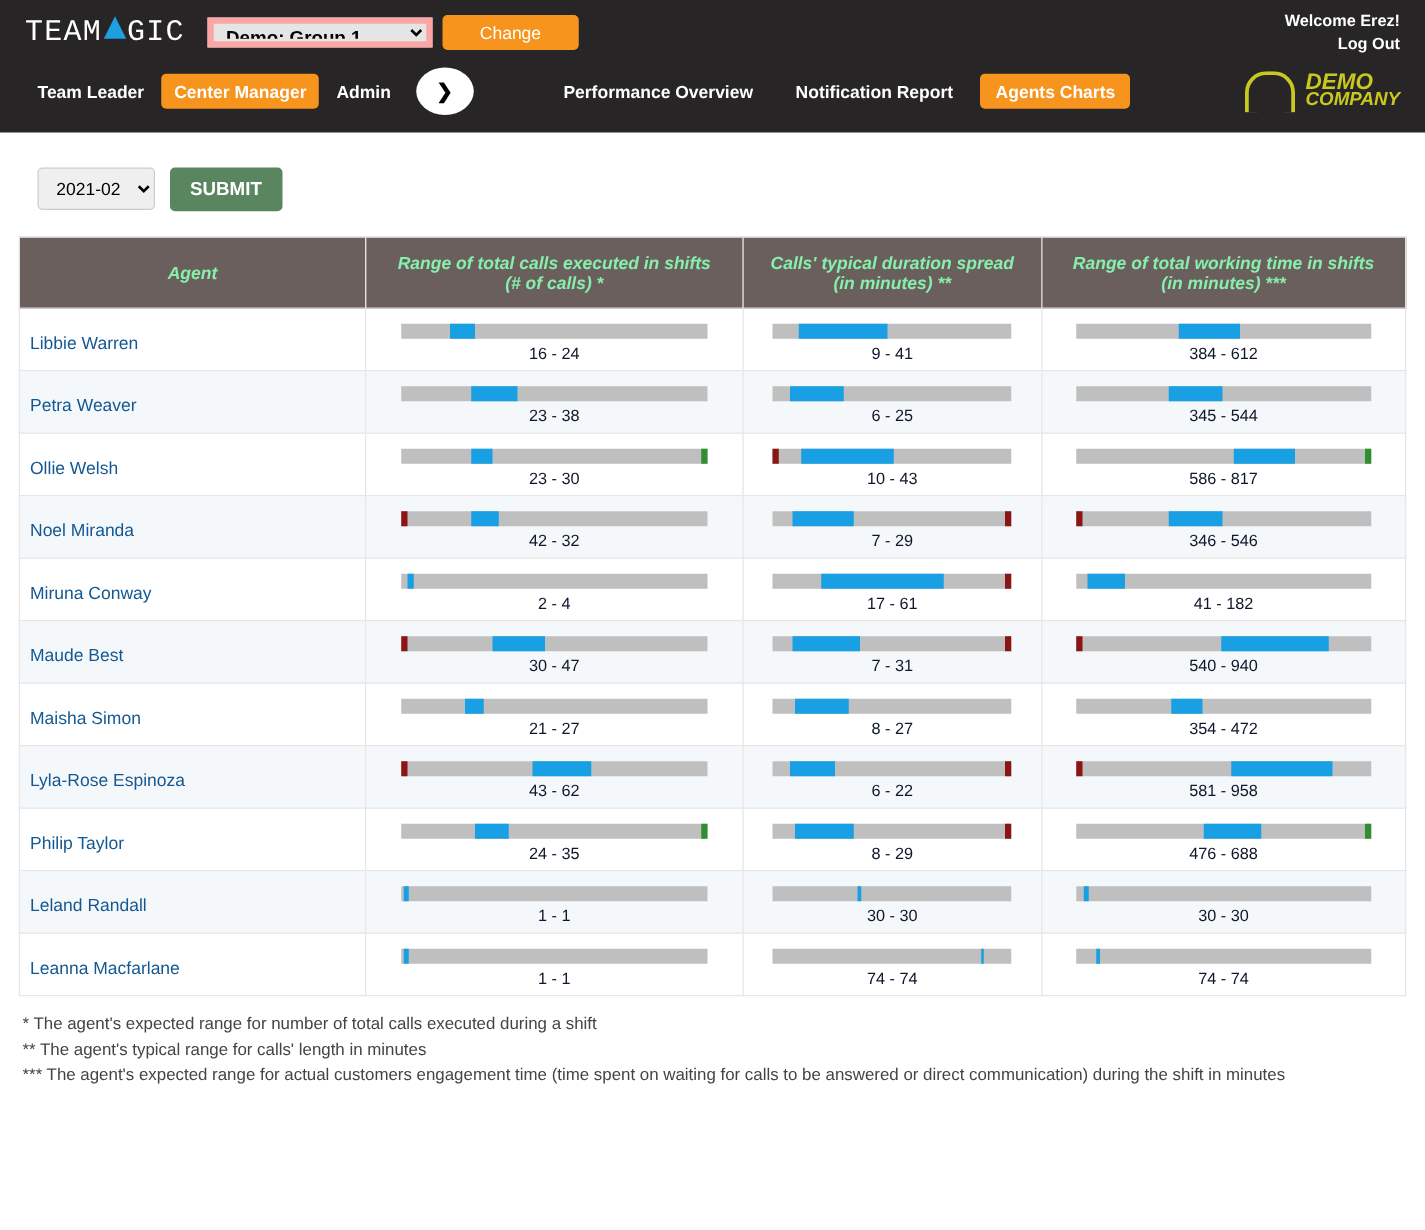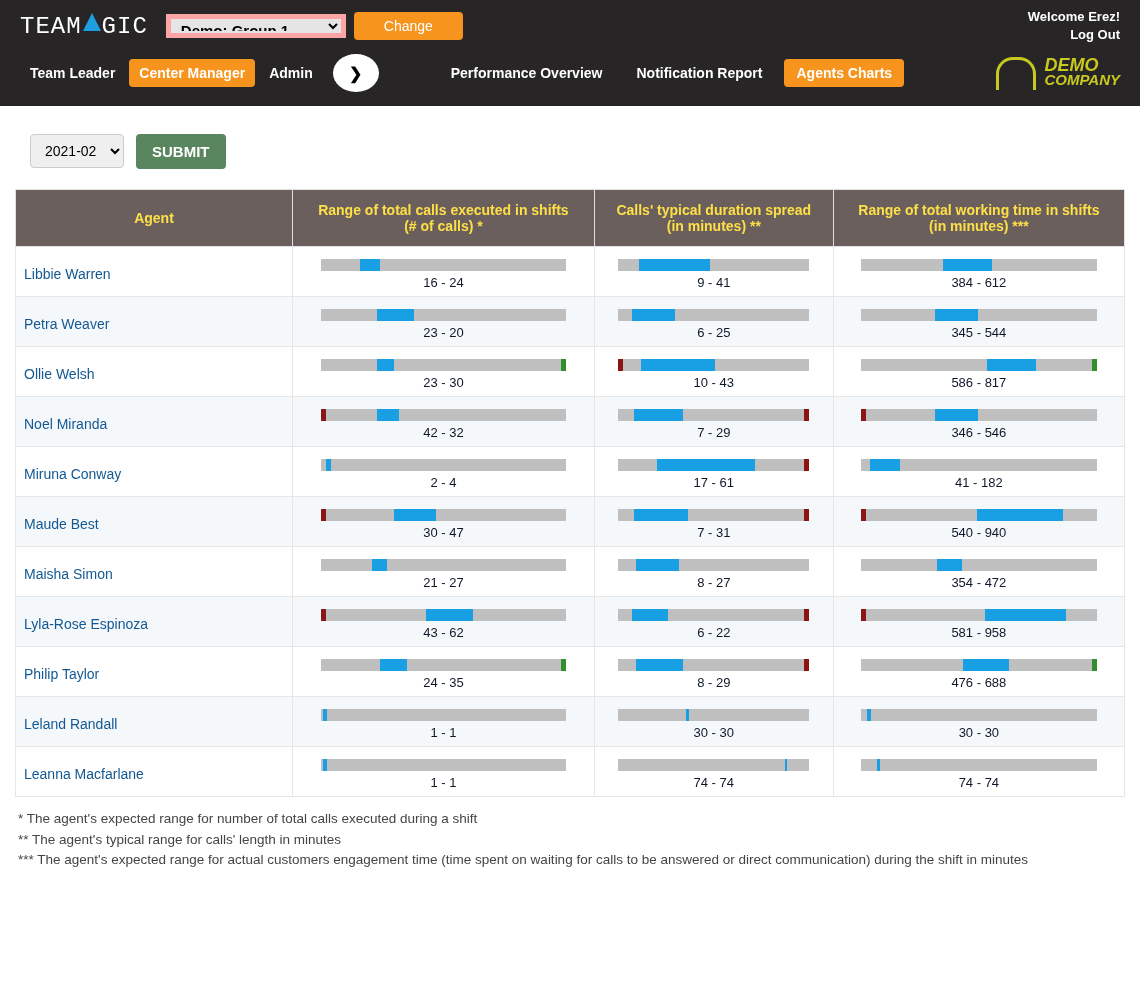--- a/index.html
+++ b/index.html
@@ -24,21 +24,21 @@
   .demo-co { margin-left:auto; color:#c8c820; font-size:18px; font-weight:bold; font-style:italic; display:flex; align-items:flex-start; gap:8px;}
   .demo-co .hs { width:34px; height:30px; border:3px solid #c8c820; border-bottom:none; border-radius:17px 17px 0 0; position:relative;}
   .demo-co .txt { line-height:0.9; }
   .demo-co .txt small{ display:block; font-size:15px;}
   
   .controls { display:flex; align-items:flex-start; gap:12px; padding:28px 18px 20px 30px;}
   .controls select { height:34px; border:1px solid #ccc; border-radius:4px; font-size:14px; padding:4px 10px;}
   .btn-submit { background:#59865f; color:#fff; border:none; font-weight:bold; font-size:15px; padding:9px 16px; border-radius:4px; cursor:pointer;}
   
   table { width:calc(100% - 30px); margin:0 15px; border-collapse:collapse; }
-  thead th { background:#6b5f5d; color:#fde047; font-weight:bold; font-size:14px; padding:12px 8px; text-align:center; border:1px solid #e0e0e0;}
+  thead th { background:#6b5f5d; color:#86efac; font-weight:bold; font-size:14px; padding:12px 8px; text-align:center; border:1px solid #e0e0e0;font-style:italic;}
   tbody td { border:1px solid #e6e6e6; padding:10px 8px 6px 8px; vertical-align:middle; font-size:14px;}
   tbody tr:nth-child(even) td { background:#f5f8fb;}
   td.agent { color:#135892; width:260px;}
   .bar-wrap { background:#bfbfbf; height:12px; position:relative; margin:2px auto 4px auto; width:86%; }
   .bar-seg { position:absolute; top:0; bottom:0; background:#19a0e4; }
   .bar-min { position:absolute; top:0; bottom:0; width:5px; background:#8b1515; left:0;}
   .bar-max { position:absolute; top:0; bottom:0; width:5px; right:0;}
   .bar-max.grn { background:#2f8f2f;}
   .bar-max.red { background:#8b1515;}
   .bar-label { text-align:center; font-size:13px; color:#0f172a;}
@@ -121,21 +121,21 @@
           </div>
           <div class="bar-label">384 - 612</div>
         </td>
       </tr>
       <tr>
         <td class="agent">Petra Weaver</td>
         <td>
           <div class="bar-wrap">
             <div class="bar-seg" style="left:23.0%;width:15.0%"></div>
           </div>
-          <div class="bar-label">23 - 20</div>
+          <div class="bar-label">23 - 38</div>
         </td>
         <td>
           <div class="bar-wrap">
             <div class="bar-seg" style="left:7.1%;width:22.4%"></div>
           </div>
           <div class="bar-label">6 - 25</div>
         </td>
         <td>
           <div class="bar-wrap">
             <div class="bar-seg" style="left:31.4%;width:18.1%"></div>

